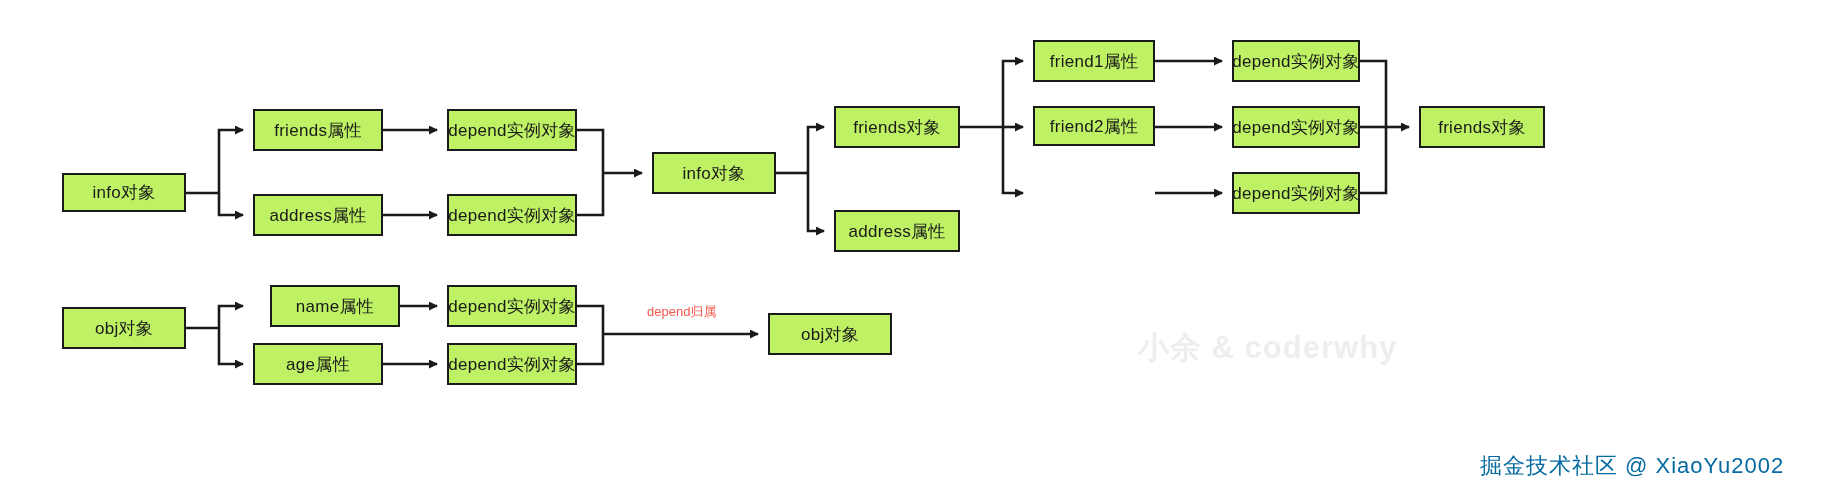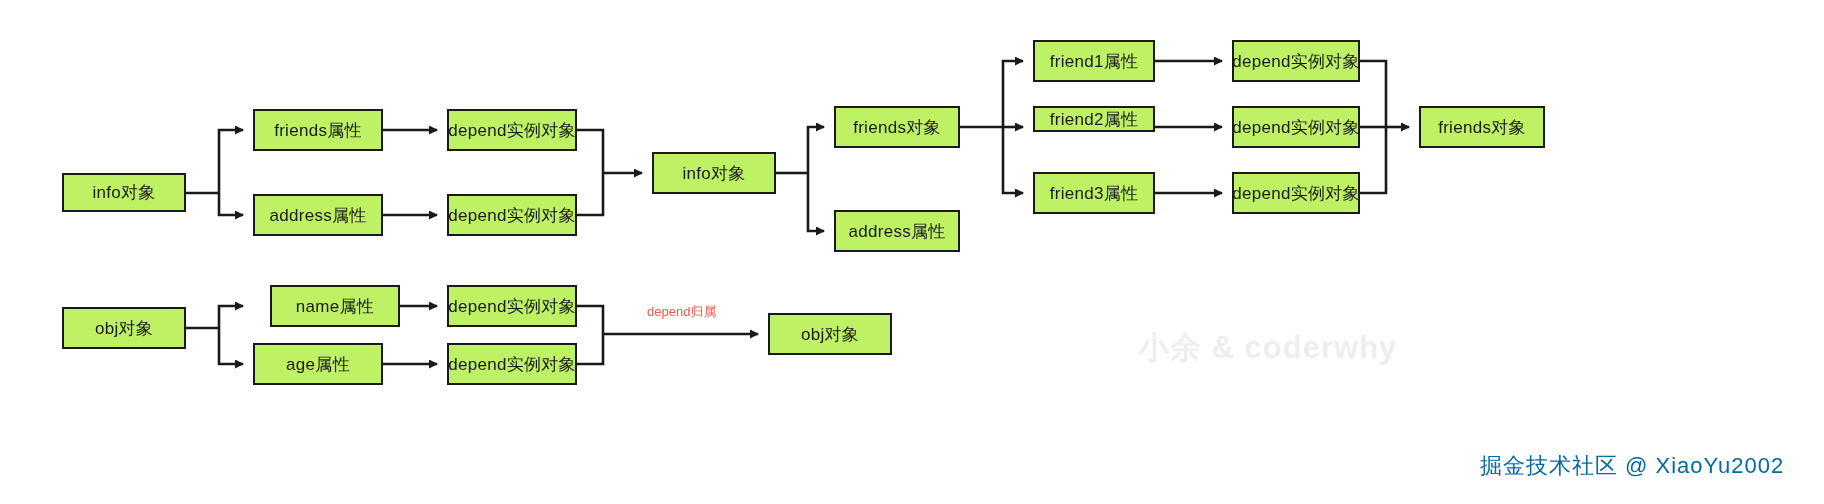--- a/index.html
+++ b/index.html
@@ -122,22 +122,21 @@
 
   <div class="node" style="left:62px;top:173px;width:124px;height:39px;">info对象</div>
   <div class="node" style="left:253px;top:109px;width:130px;height:42px;">friends属性</div>
   <div class="node" style="left:253px;top:194px;width:130px;height:42px;">address属性</div>
   <div class="node" style="left:447px;top:109px;width:130px;height:42px;">depend实例对象</div>
   <div class="node" style="left:447px;top:194px;width:130px;height:42px;">depend实例对象</div>
   <div class="node" style="left:652px;top:152px;width:124px;height:42px;">info对象</div>
   <div class="node" style="left:834px;top:106px;width:126px;height:42px;">friends对象</div>
   <div class="node" style="left:834px;top:210px;width:126px;height:42px;">address属性</div>
   <div class="node" style="left:1033px;top:40px;width:122px;height:42px;">friend1属性</div>
-  <div class="node" style="left:1033px;top:106px;width:122px;height:26px;">friend2属性</div>
-  <div class="node" style="left:1033px;top:172px;width:122px;height:42px;">friend3属性</div>
+  <div class="node" style="left:1033px;top:106px;width:122px;height:40px;">friend2属性</div>
   <div class="node" style="left:1232px;top:40px;width:128px;height:42px;">depend实例对象</div>
   <div class="node" style="left:1232px;top:106px;width:128px;height:42px;">depend实例对象</div>
   <div class="node" style="left:1232px;top:172px;width:128px;height:42px;">depend实例对象</div>
   <div class="node" style="left:1419px;top:106px;width:126px;height:42px;">friends对象</div>
   <div class="node" style="left:62px;top:307px;width:124px;height:42px;">obj对象</div>
   <div class="node" style="left:253px;top:285px;width:130px;height:42px;margin-left:17px;">name属性</div>
   <div class="node" style="left:253px;top:343px;width:130px;height:42px;">age属性</div>
   <div class="node" style="left:447px;top:285px;width:130px;height:42px;">depend实例对象</div>
   <div class="node" style="left:447px;top:343px;width:130px;height:42px;">depend实例对象</div>
   <div class="node" style="left:768px;top:313px;width:124px;height:42px;">obj对象</div>

